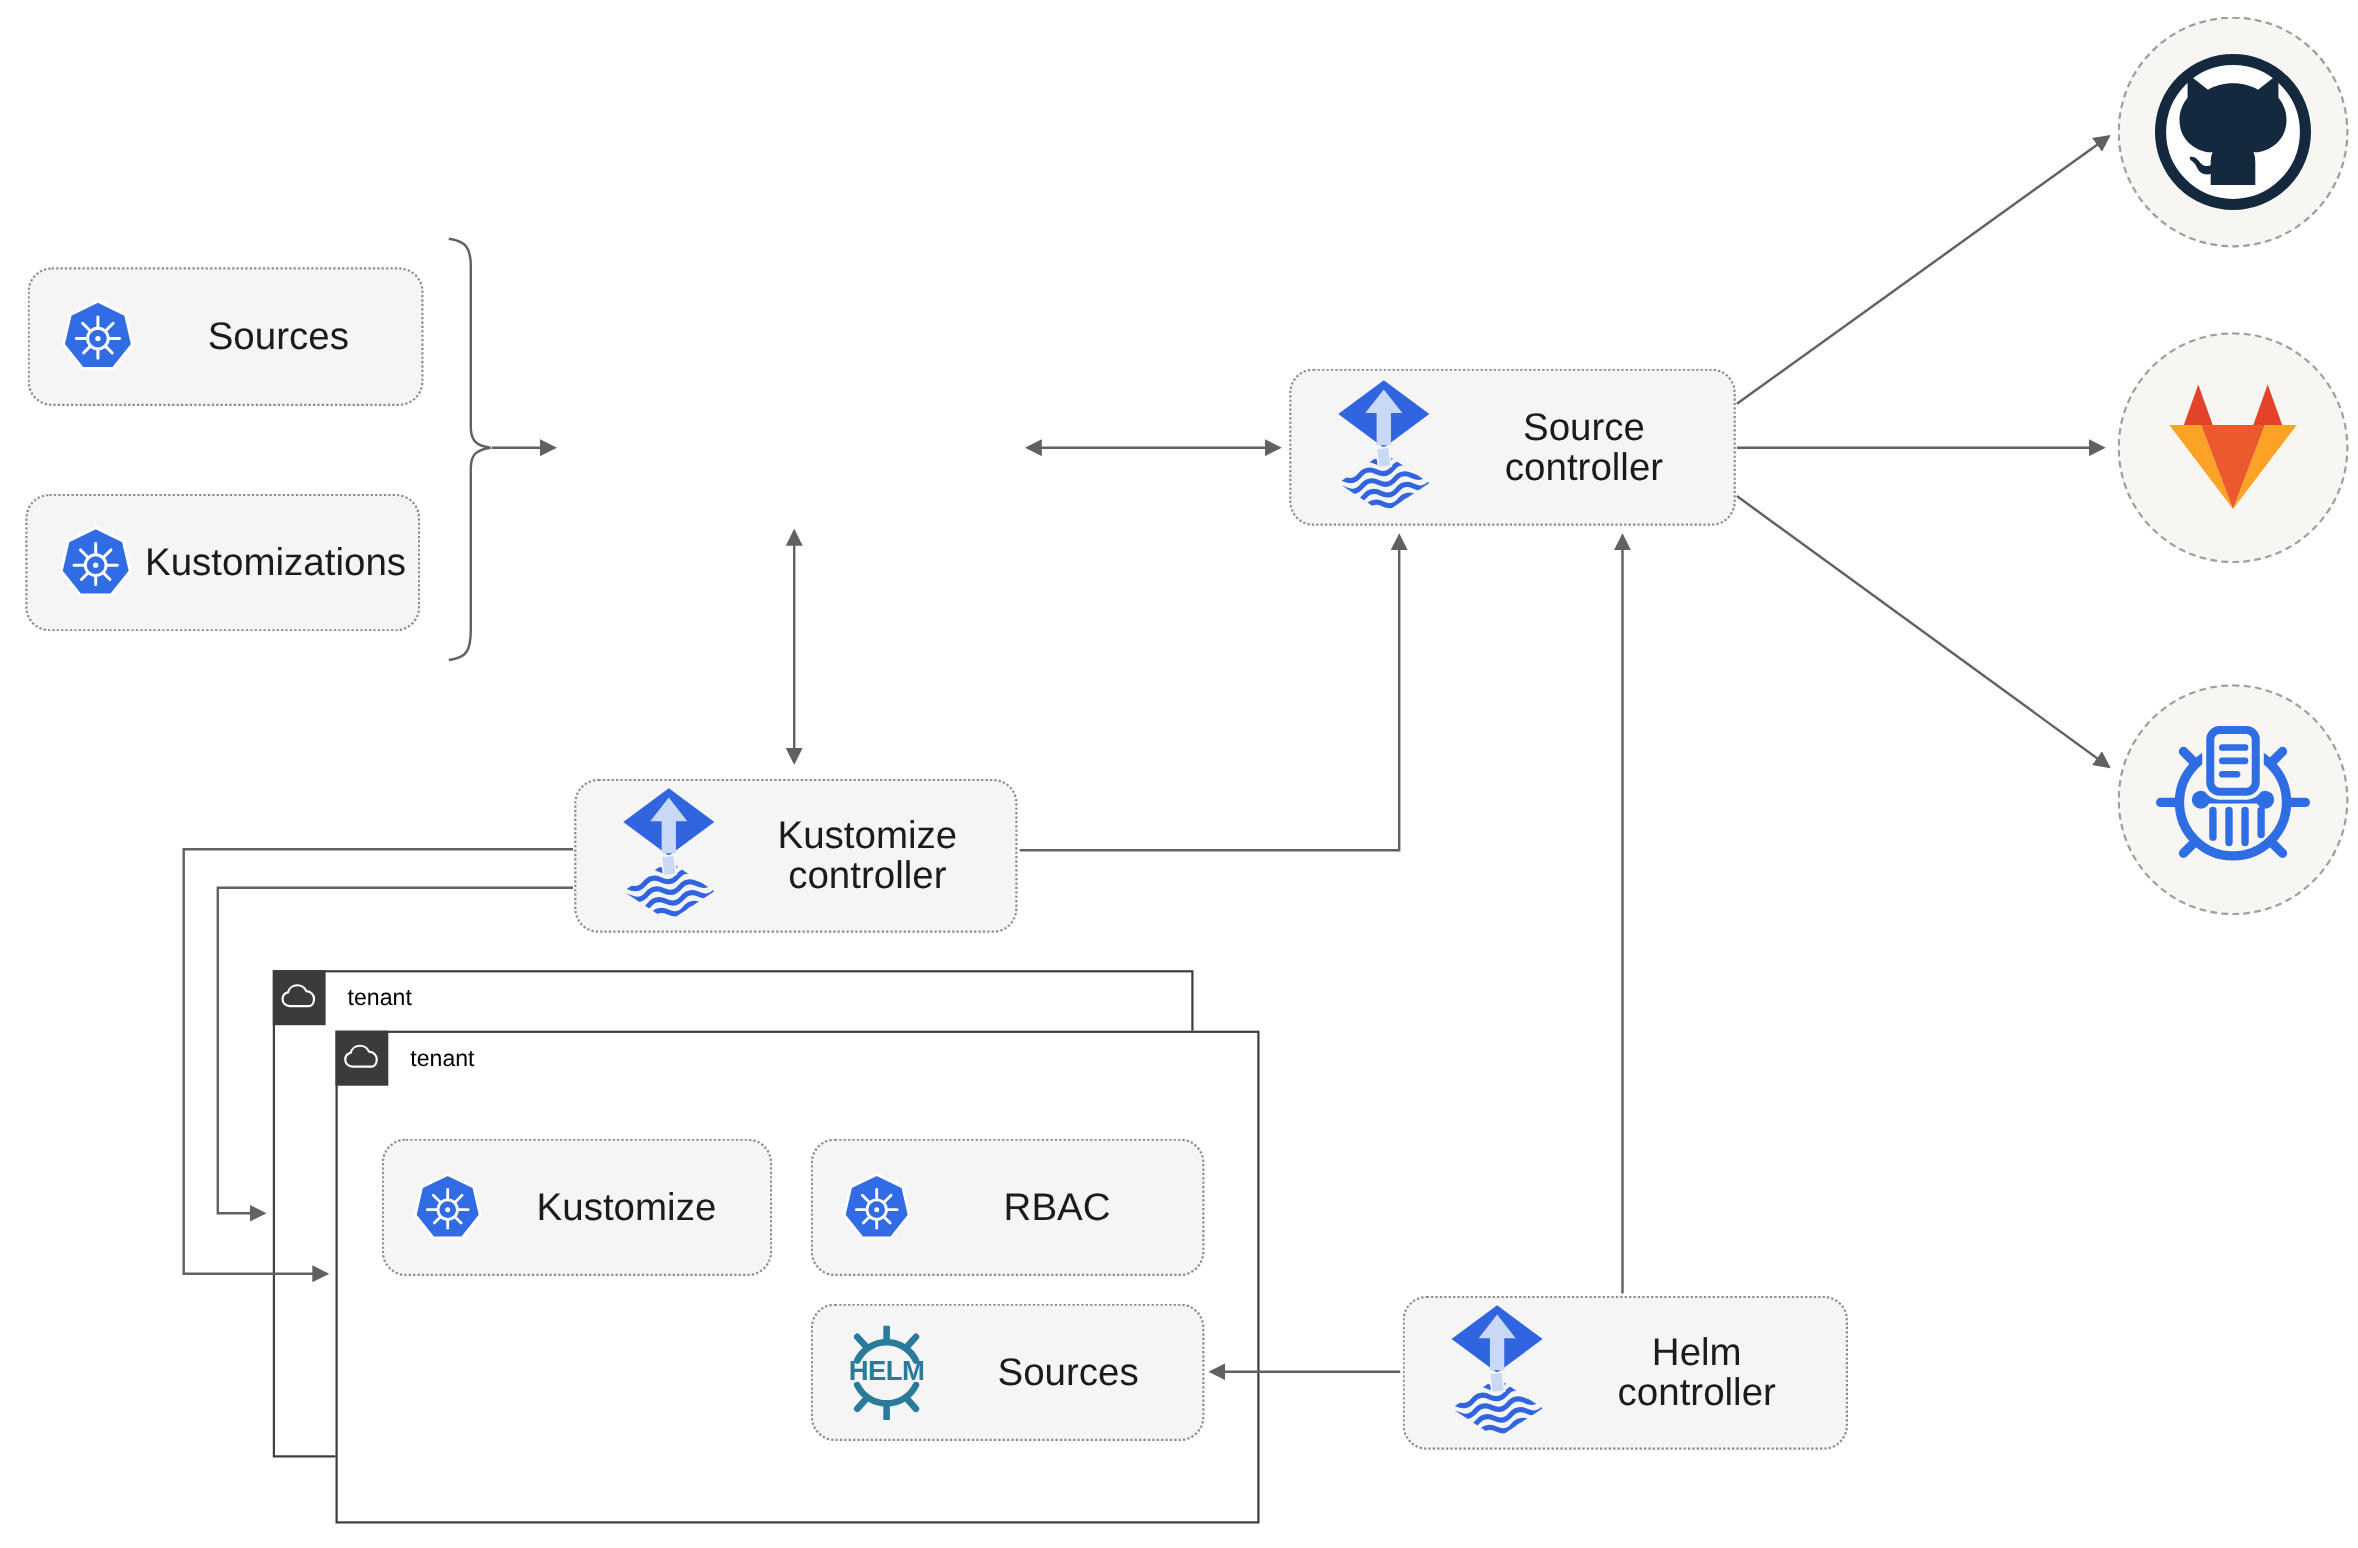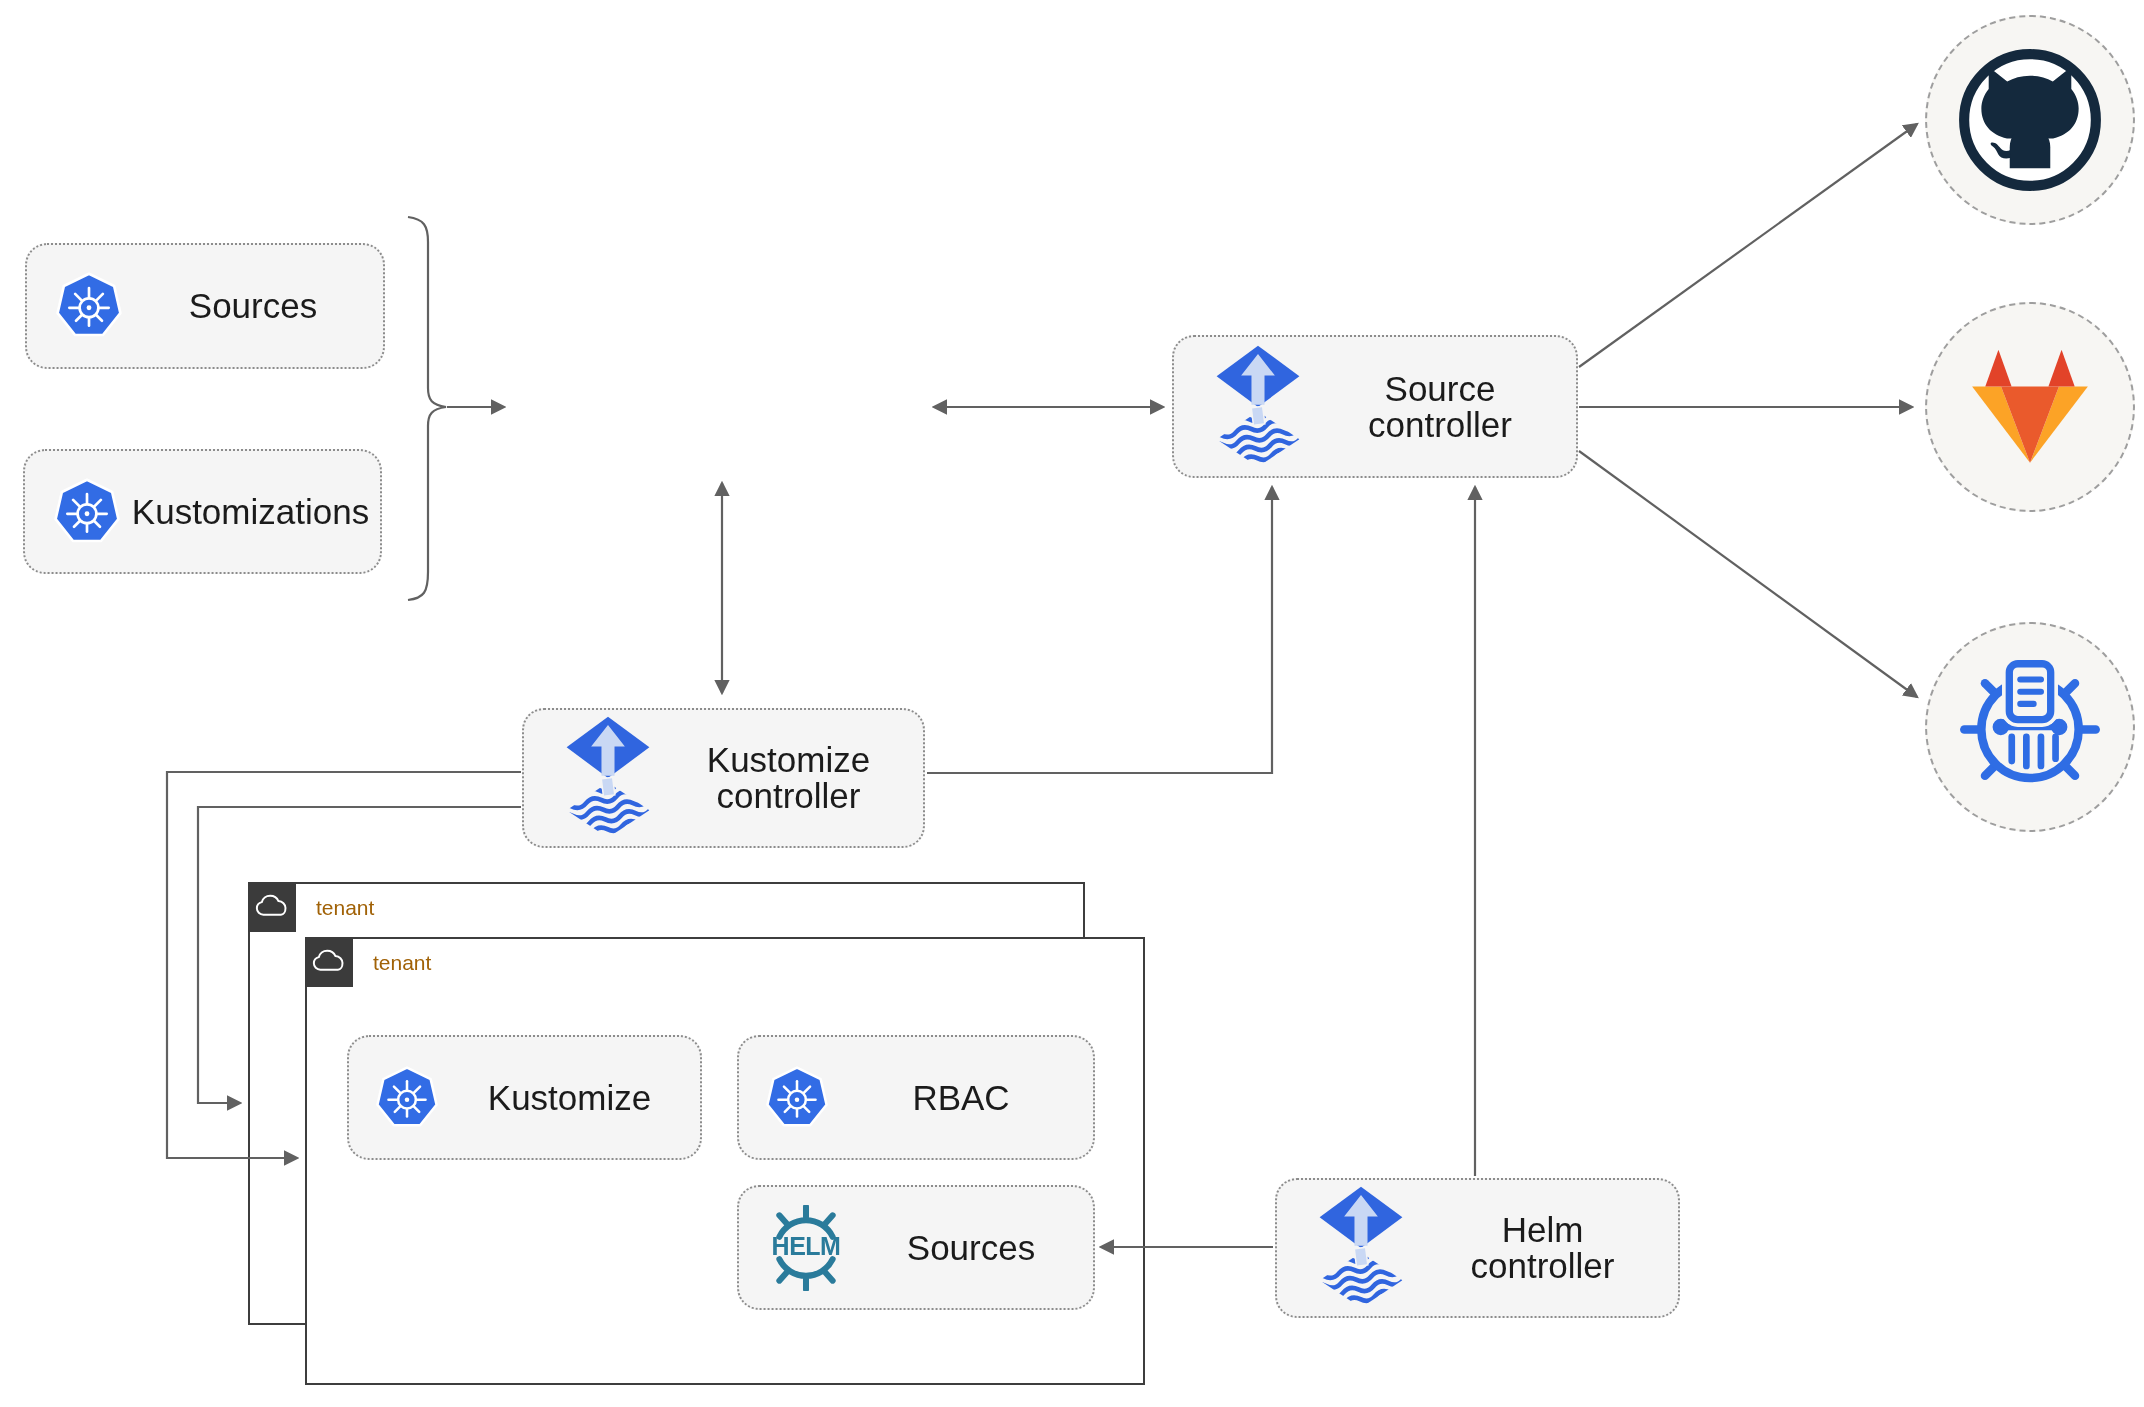--- a/index.html
+++ b/index.html
@@ -18,21 +18,21 @@
   .icon-wrap{flex:0 0 auto;display:flex;align-items:center;justify-content:center;position:relative;}
   .tenant{
     position:absolute;background:#ffffff;border:2.5px solid var(--tenant-border,#3d3d3d);
     box-sizing:border-box;
   }
   .tenant-tab{
     position:absolute;left:-2.5px;top:-2.5px;width:48px;height:50px;
     background:var(--tenant-tab,#3b3b3b);display:flex;align-items:center;justify-content:center;
   }
   .tenant-label{
-    position:absolute;left:66px;top:12px;font-size:21px;color:#a16207;
+    position:absolute;left:66px;top:12px;font-size:21px;color:#000000;
   }
   .provider-circle{
     position:absolute;width:210px;height:210px;border-radius:50%;
     border:2.5px dashed #9e9e9e;background:var(--circle-fill,#f7f6f3);
     display:flex;align-items:center;justify-content:center;box-sizing:border-box;
   }
   .overlay{position:absolute;left:0;top:0;pointer-events:none;}
   .helm-logo-text{
     position:absolute;left:50%;top:50%;transform:translate(-50%,-54%);
     font-size:25px;font-weight:bold;color:var(--helm-teal,#2a7b9b);letter-spacing:-0.5px;

